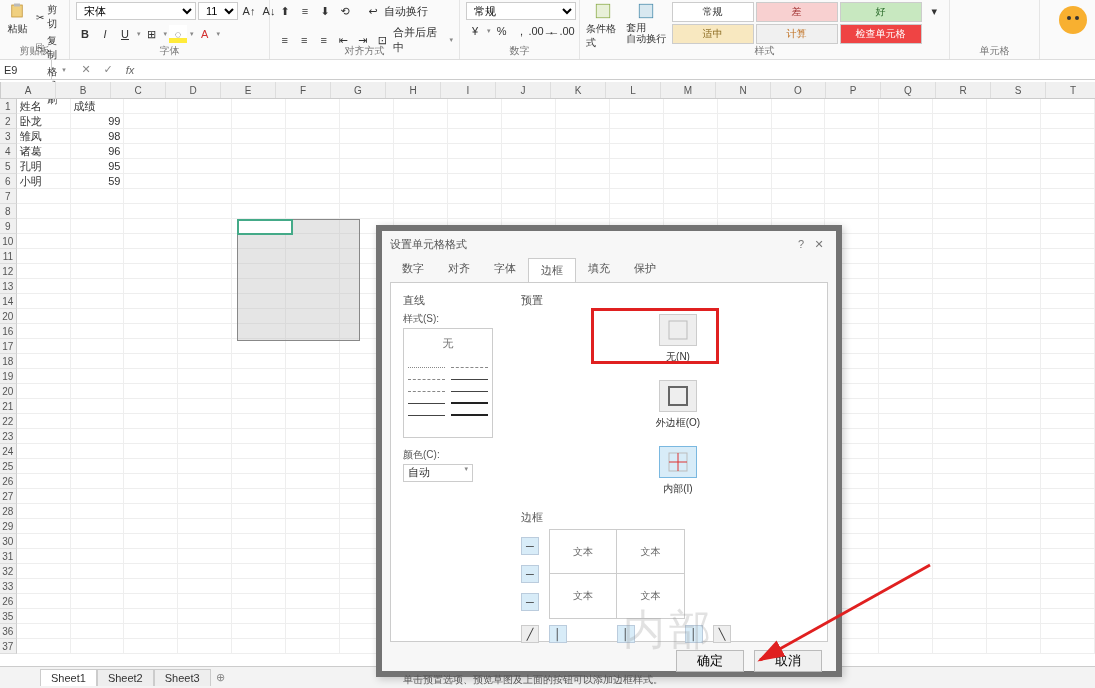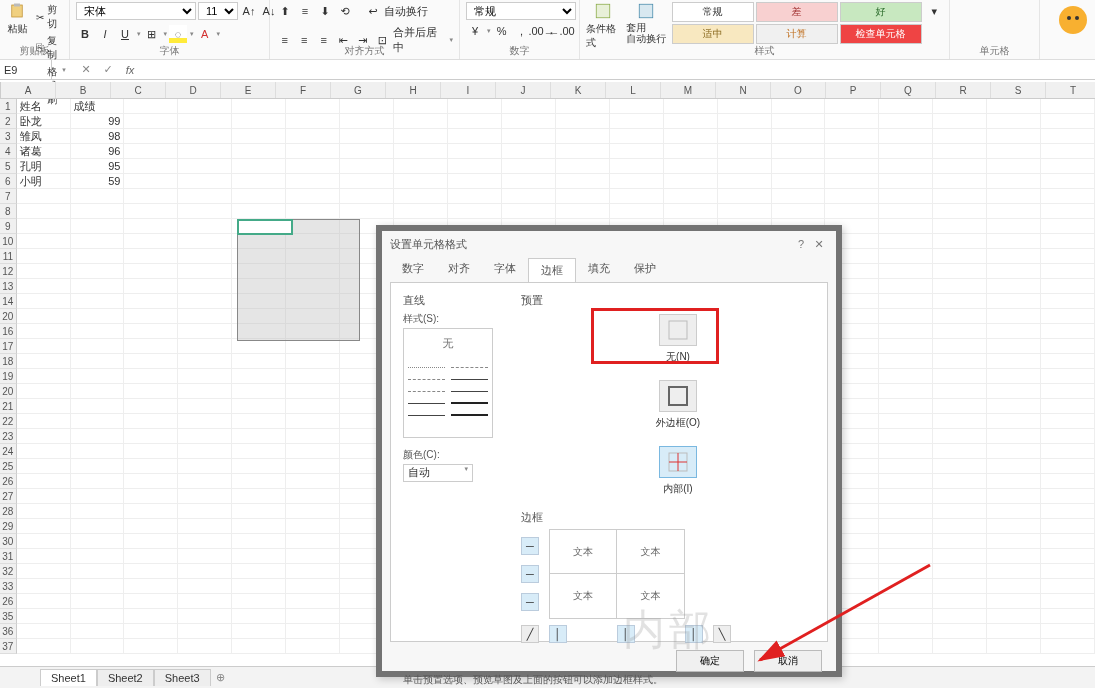--- a/index.html
+++ b/index.html
@@ -67,21 +67,21 @@
 .highlight-box { position: absolute; border: 3px solid #e02020; pointer-events: none; }
 .border-preview { width: 136px; height: 90px; border: 1px solid #ccc; position: relative; margin-left: 10px; }
 .border-preview .q { position: absolute; width: 50%; height: 50%; display: flex; align-items: center; justify-content: center; font-size: 10px; color: #666; }
 .border-preview .q1 { top:0; left:0; border-right:1px solid #ccc; border-bottom:1px solid #ccc; }
 .border-preview .q2 { top:0; right:0; border-bottom:1px solid #ccc; }
 .border-preview .q3 { bottom:0; left:0; border-right:1px solid #ccc; }
 .border-preview .q4 { bottom:0; right:0; }
 .edge-btn { width: 18px; height: 18px; background: #d8ecf8; border: 1px solid #bcd; cursor: pointer; display:inline-flex; align-items:center; justify-content:center; }
 .edge-btn.gray { background:#eee; border:1px solid #ccc; }
 .dialog-btns { display: flex; justify-content: flex-end; gap: 10px; padding: 8px 14px 0; }
-.dlg-btn { width: 68px; height: 22px; border: 1px solid #bbb; background: #f0f0f0; cursor: pointer; font-size: 10px; }
+.dlg-btn { width: 68px; height: 22px; border: 1px solid #bbb; background: #f0f0f0; cursor: pointer; font-size: 13px; }
 .color-dd { border: 1px solid #ccc; background:#fff; height:18px; width:70px; font-size:11px; display:flex; align-items:flex-start; padding:0 4px; justify-content:space-between; }
 
 
 .arrow { position: absolute; pointer-events: none; }
 
 
 .watermark { position: absolute; right: 380px; bottom: 30px; font-size: 42px; color: rgba(150,150,150,0.28); font-weight: 300; letter-spacing:4px; }
 
 .svgicon { width:18px; height:18px; }
 </style>

